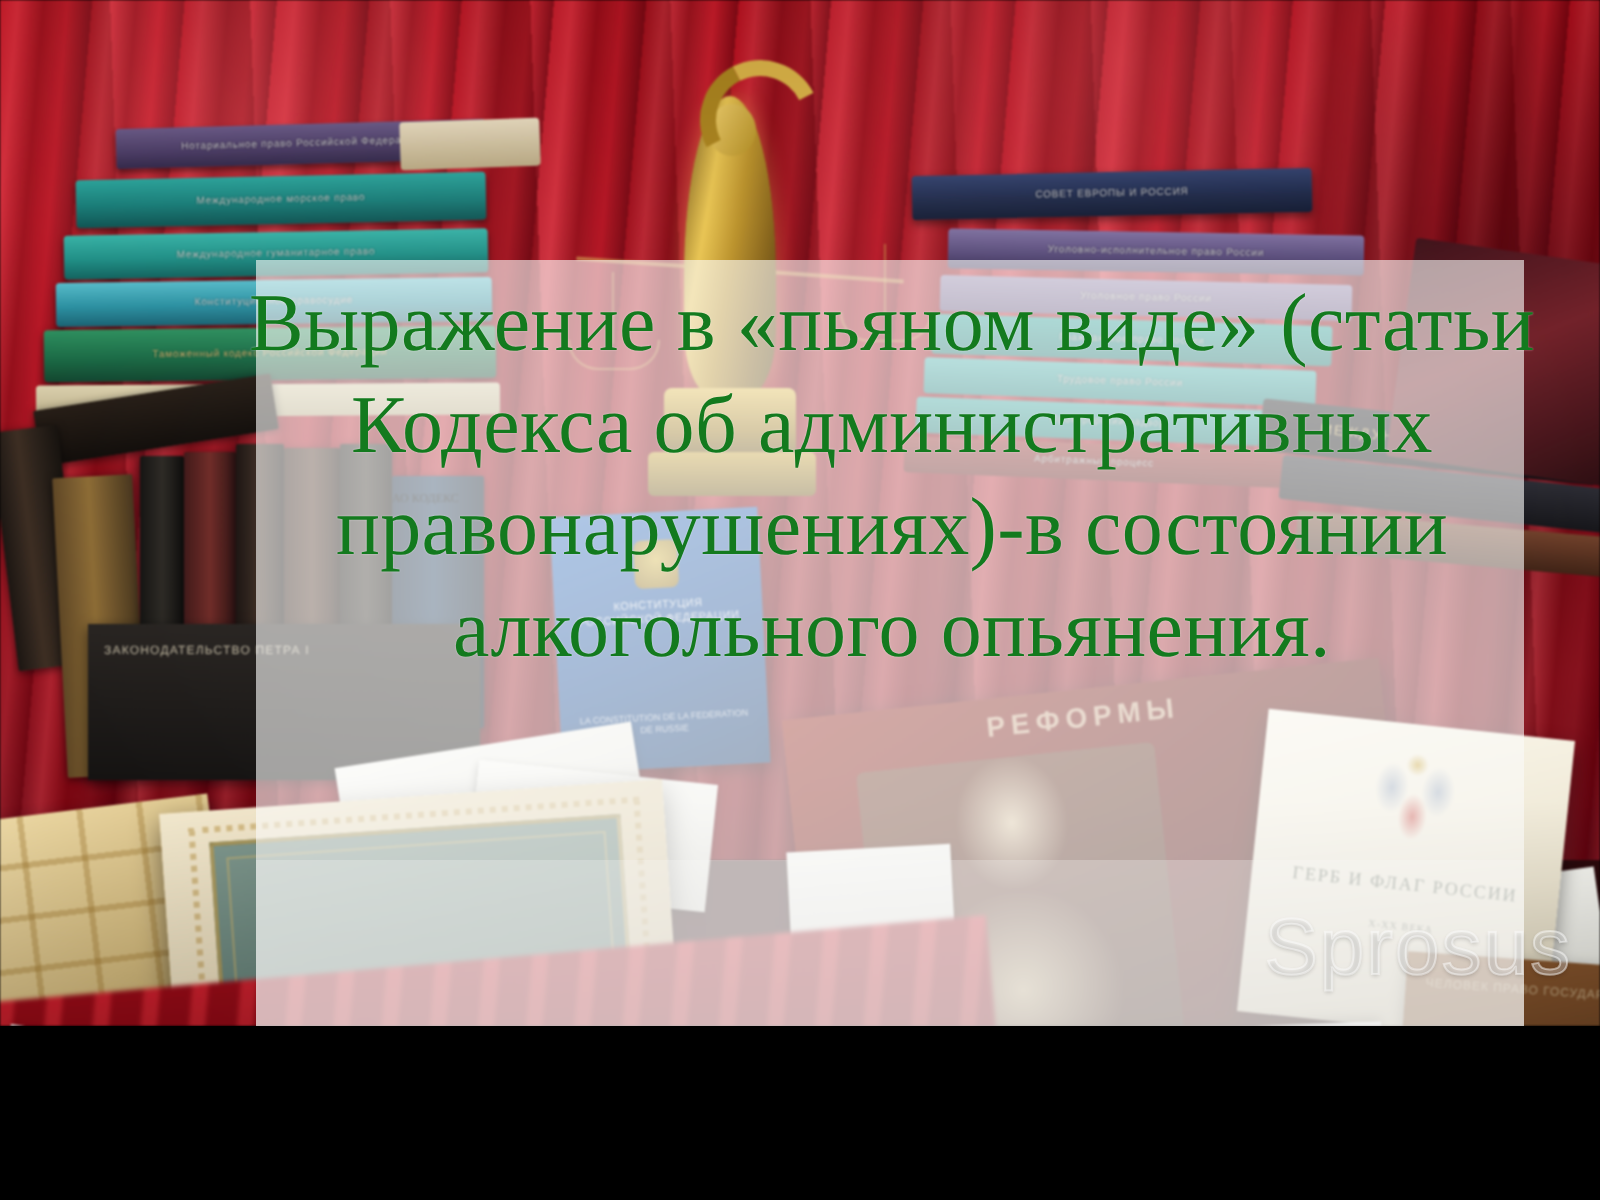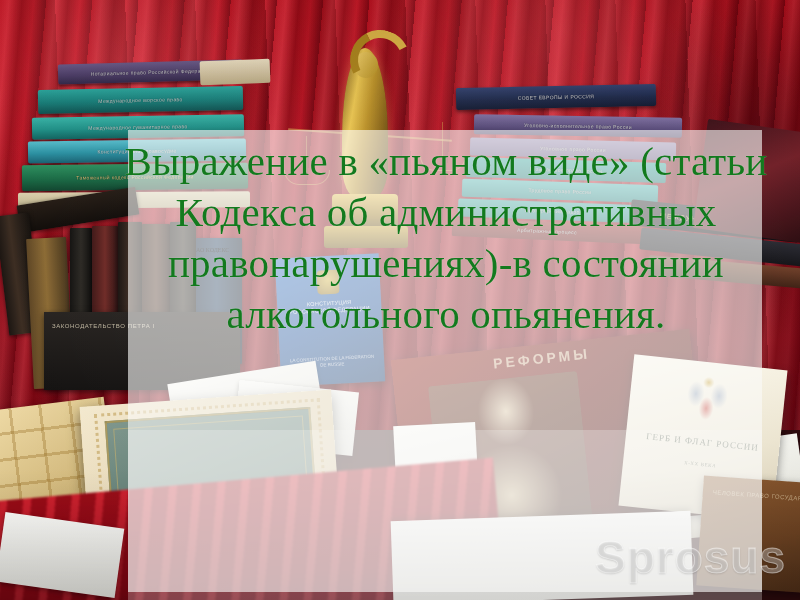--- a/index.html
+++ b/index.html
@@ -1,19 +1,19 @@
 <!DOCTYPE html>
 <html><head>
 <meta charset="utf-8">
 <title>Slide</title>
 <style>
   html,body{margin:0;padding:0;background:#000;}
   .stage{
     position:relative;
-    width:800px;height:600px;
+    width:800px;height:513px;
     overflow:hidden;
     font-family:"Liberation Serif", serif;
     user-select:none;
   }
 
   
   .photo{position:absolute;inset:0;overflow:hidden;background:#2b0a0d;}
 
   
   .curtain{
@@ -351,21 +351,21 @@
     color:#137a1e;
     letter-spacing:.2px;
     text-shadow:0 0 1px rgba(255,255,255,.5);
     white-space:pre-line;
   }
 
   
   .watermark{
     position:absolute;right:14px;bottom:16px;
     font-family:"Liberation Sans", sans-serif;
-    font-size:46px;font-weight:bold;letter-spacing:1px;
+    font-size:40px;font-weight:normal;letter-spacing:1px;
     color:rgba(255,255,255,.30);
     -webkit-text-stroke:1px rgba(255,255,255,.45);
     text-shadow:0 1px 2px rgba(0,0,0,.18);
     pointer-events:none;
   }
 </style>
 </head>
 <body>
 
 <div class="stage">

